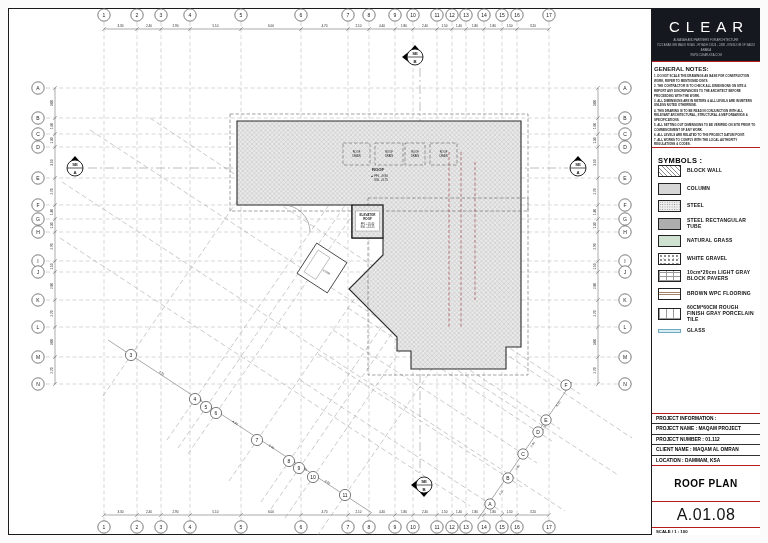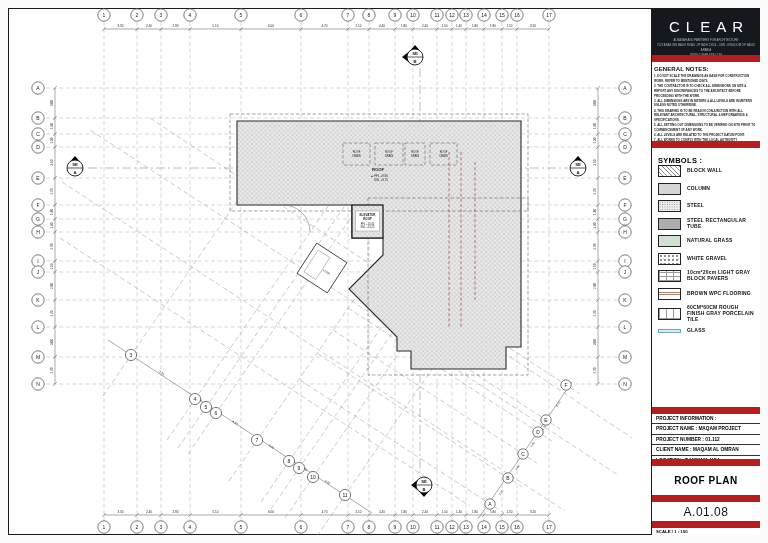--- a/index.html
+++ b/index.html
@@ -8,21 +8,21 @@
   #plan{position:absolute;left:8px;top:8px;width:644px;height:527px;}
   svg text{font-family:"Liberation Sans",sans-serif;fill:#222;}
   .grid{stroke:#a8a8a8;stroke-width:.45;stroke-dasharray:4 2.6;}
   .diag{stroke:#949494;stroke-width:.5;stroke-dasharray:5 3;fill:none;}
   .dim{stroke:#555;stroke-width:.5;}
   .dash2{fill:none;stroke:#666;stroke-width:.6;stroke-dasharray:3.5 2;}
   .red{stroke:#9e4242;stroke-width:.7;stroke-dasharray:3 2.2;}
   .cl{stroke:#8a8a8a;stroke-width:.55;stroke-dasharray:9 3 2 3;}
   
   #sidebar{position:absolute;left:651px;top:8px;width:109px;height:527px;background:#fff;border-left:1.2px solid #1a1a1a;box-sizing:border-box;font-size:5px;}
-  .sb-box{border-bottom:7px solid #b91c1c;box-sizing:border-box;overflow:hidden;position:relative;}
+  .sb-box{border-bottom:1px solid #b91c1c;box-sizing:border-box;overflow:hidden;position:relative;}
   #logo-box{height:54px;background:#15191f;color:#fff;text-align:center;padding-top:10px;}
   .logo{font-size:15px;letter-spacing:6px;color:#fff;font-weight:normal;padding-left:6px;}
   .logo-sub{width:260px;transform:scale(.40);transform-origin:50% 0;margin-left:-76px;color:#aeb3ba;font-size:7px;line-height:1.7;margin-top:3px;}
   #notes-box{height:86px;padding:3px 2px;}
   .notes-inner{width:218px;transform:scale(.47);transform-origin:0 0;}
   .notes-title{font-size:13px;font-weight:bold;color:#111;margin-bottom:4px;}
   .note-line{font-size:6.3px;line-height:1.65;color:#222;font-weight:bold;}
   #symbols-box{height:266px;padding:8px 6px 0 6px;}
   .symbols-title{font-size:7.5px;font-weight:bold;letter-spacing:.3px;}
   .leg-row{display:flex;align-items:center;margin-bottom:5.5px;}
@@ -37,21 +37,21 @@
   .sw-pavers{background-color:#fff;background-image:repeating-linear-gradient(0deg,#9a9a9a 0 .7px,transparent .7px 4px),repeating-linear-gradient(90deg,#9a9a9a 0 .7px,transparent .7px 7px);}
   .sw-wpc{background:repeating-linear-gradient(0deg,#fff 0 1.7px,#a5846b 1.7px 2.3px);}
   .sw-tile{background-color:#fff;background-image:repeating-linear-gradient(0deg,#9a9a9a 0 .7px,transparent .7px 5.5px),repeating-linear-gradient(90deg,#9a9a9a 0 .7px,transparent .7px 7px);}
   .sw-glass{height:4px;border:.7px solid #6fa7bd;background:#d9edf5;margin-top:1px;}
   #info-box{height:52px;}
   .info-row{height:10.4px;line-height:10.4px;border-bottom:.7px solid #333;font-size:4.8px;font-weight:bold;padding-left:4px;box-sizing:border-box;white-space:nowrap;}
   .info-row:last-child{border-bottom:none;}
   #titlebox{height:36px;display:flex;align-items:center;justify-content:center;}
   .dwg-title{font-size:10px;font-weight:bold;letter-spacing:.5px;}
   #numbox{height:26px;display:flex;align-items:center;justify-content:center;}
-  .sheet-num{font-size:12px;color:#111;letter-spacing:.5px;text-align:right;}
+  .sheet-num{font-size:16px;color:#111;letter-spacing:.5px;text-align:right;}
   #scalebox{height:7px;border-bottom:none;font-size:4.3px;font-weight:bold;padding:1px 0 0 4px;}
 </style>
 </head>
 <body>
 
 <div id="page">
   <div id="frame"></div>
 
   <svg id="plan" viewBox="8 8 644 527">
     <defs>

